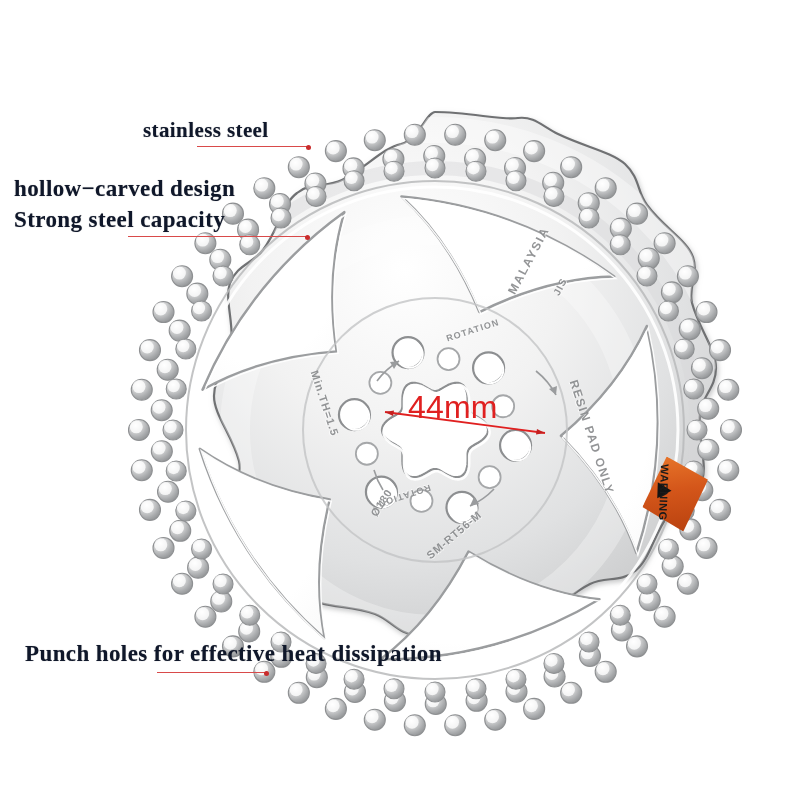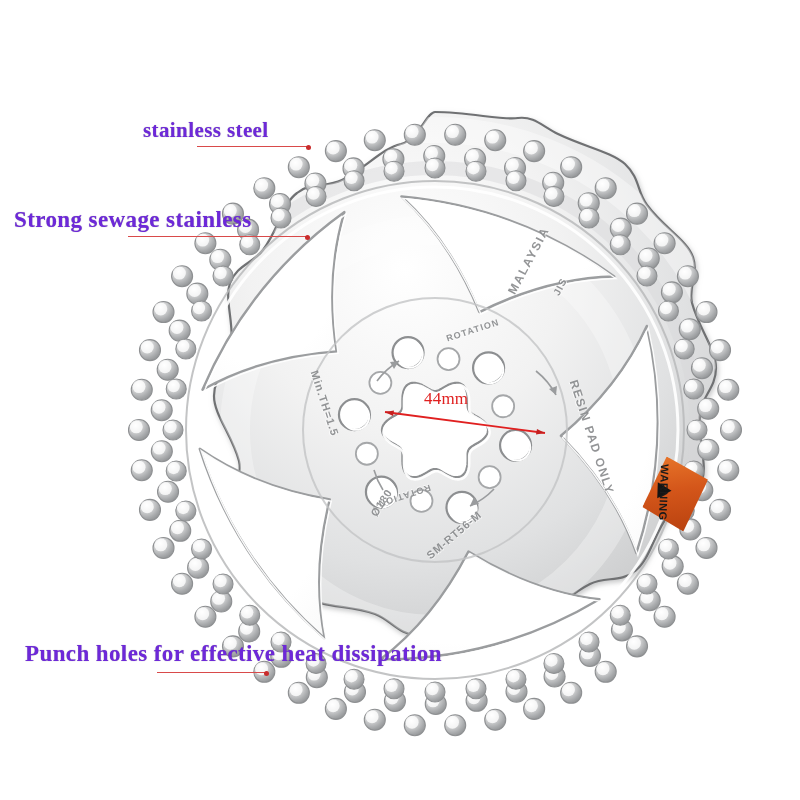--- a/index.html
+++ b/index.html
@@ -4,44 +4,44 @@
 <style>
   html,body{margin:0;padding:0;background:#ffffff;}
   body{width:800px;height:800px;overflow:hidden;font-family:"Liberation Serif",serif;}
   #stage{position:relative;width:800px;height:800px;background:#fff;}
 
   
   .anno{
     position:absolute;
     font-family:"Liberation Serif",serif;
     font-weight:700;
-    color:#6d28d9;
+    color:#0f172a;
     white-space:nowrap;
     letter-spacing:.4px;
     text-shadow:0 0 1px rgba(0,0,0,.35);
   }
   #anno-stainless{left:143px;top:118px;font-size:21px;}
   #anno-hollow{left:14px;top:176px;font-size:23px;}
   #anno-sewage{left:14px;top:207px;font-size:23px;}
   #anno-punch{left:25px;top:641px;font-size:23px;}
 
   .leader{position:absolute;height:0;border-top:1.6px solid #d94a4a;}
   .leader::after{
     content:"";position:absolute;right:-2px;top:-2.2px;
     width:5px;height:5px;border-radius:50%;background:#c92c2c;
   }
   #leader-1{left:197px;top:146px;width:112px;}
   #leader-2{left:128px;top:236px;width:180px;}
   #leader-3{left:157px;top:672px;width:110px;}
 
   
   #dim-44mm{
-    position:absolute;left:424px;top:389px;
-    font-family:Liberation Serif, serif;
-    font-size:17px;font-weight:400;color:#e02020;
+    position:absolute;left:408px;top:389px;
+    font-family:Liberation Sans, sans-serif;
+    font-size:32px;font-weight:400;color:#e02020;
     letter-spacing:.2px;
   }
 
   
   .engrave{
     position:absolute;
     font-family:"Liberation Sans",sans-serif;
     color:#8a8c8e;
     white-space:nowrap;
     font-weight:700;
@@ -478,20 +478,21 @@
     <div class="plate"></div>
     <div class="wtri"></div>
     <div class="wtext">WARNING</div>
   </div>
 
   <div id="dim-44mm">44mm</div>
 
   <div class="anno" id="anno-stainless">stainless steel</div>
   <div class="leader" id="leader-1"></div>
 
-
-  <div class="anno" id="anno-sewage">Strong sewage stainless</div>
+  <div class="anno" id="anno-hollow">hollow−carved design</div>
+
+  <div class="anno" id="anno-sewage">Strong steel capacity</div>
   <div class="leader" id="leader-2"></div>
 
   <div class="anno" id="anno-punch">Punch holes for effective heat dissipation</div>
   <div class="leader" id="leader-3"></div>
 
 </div>
 
 </body></html>

